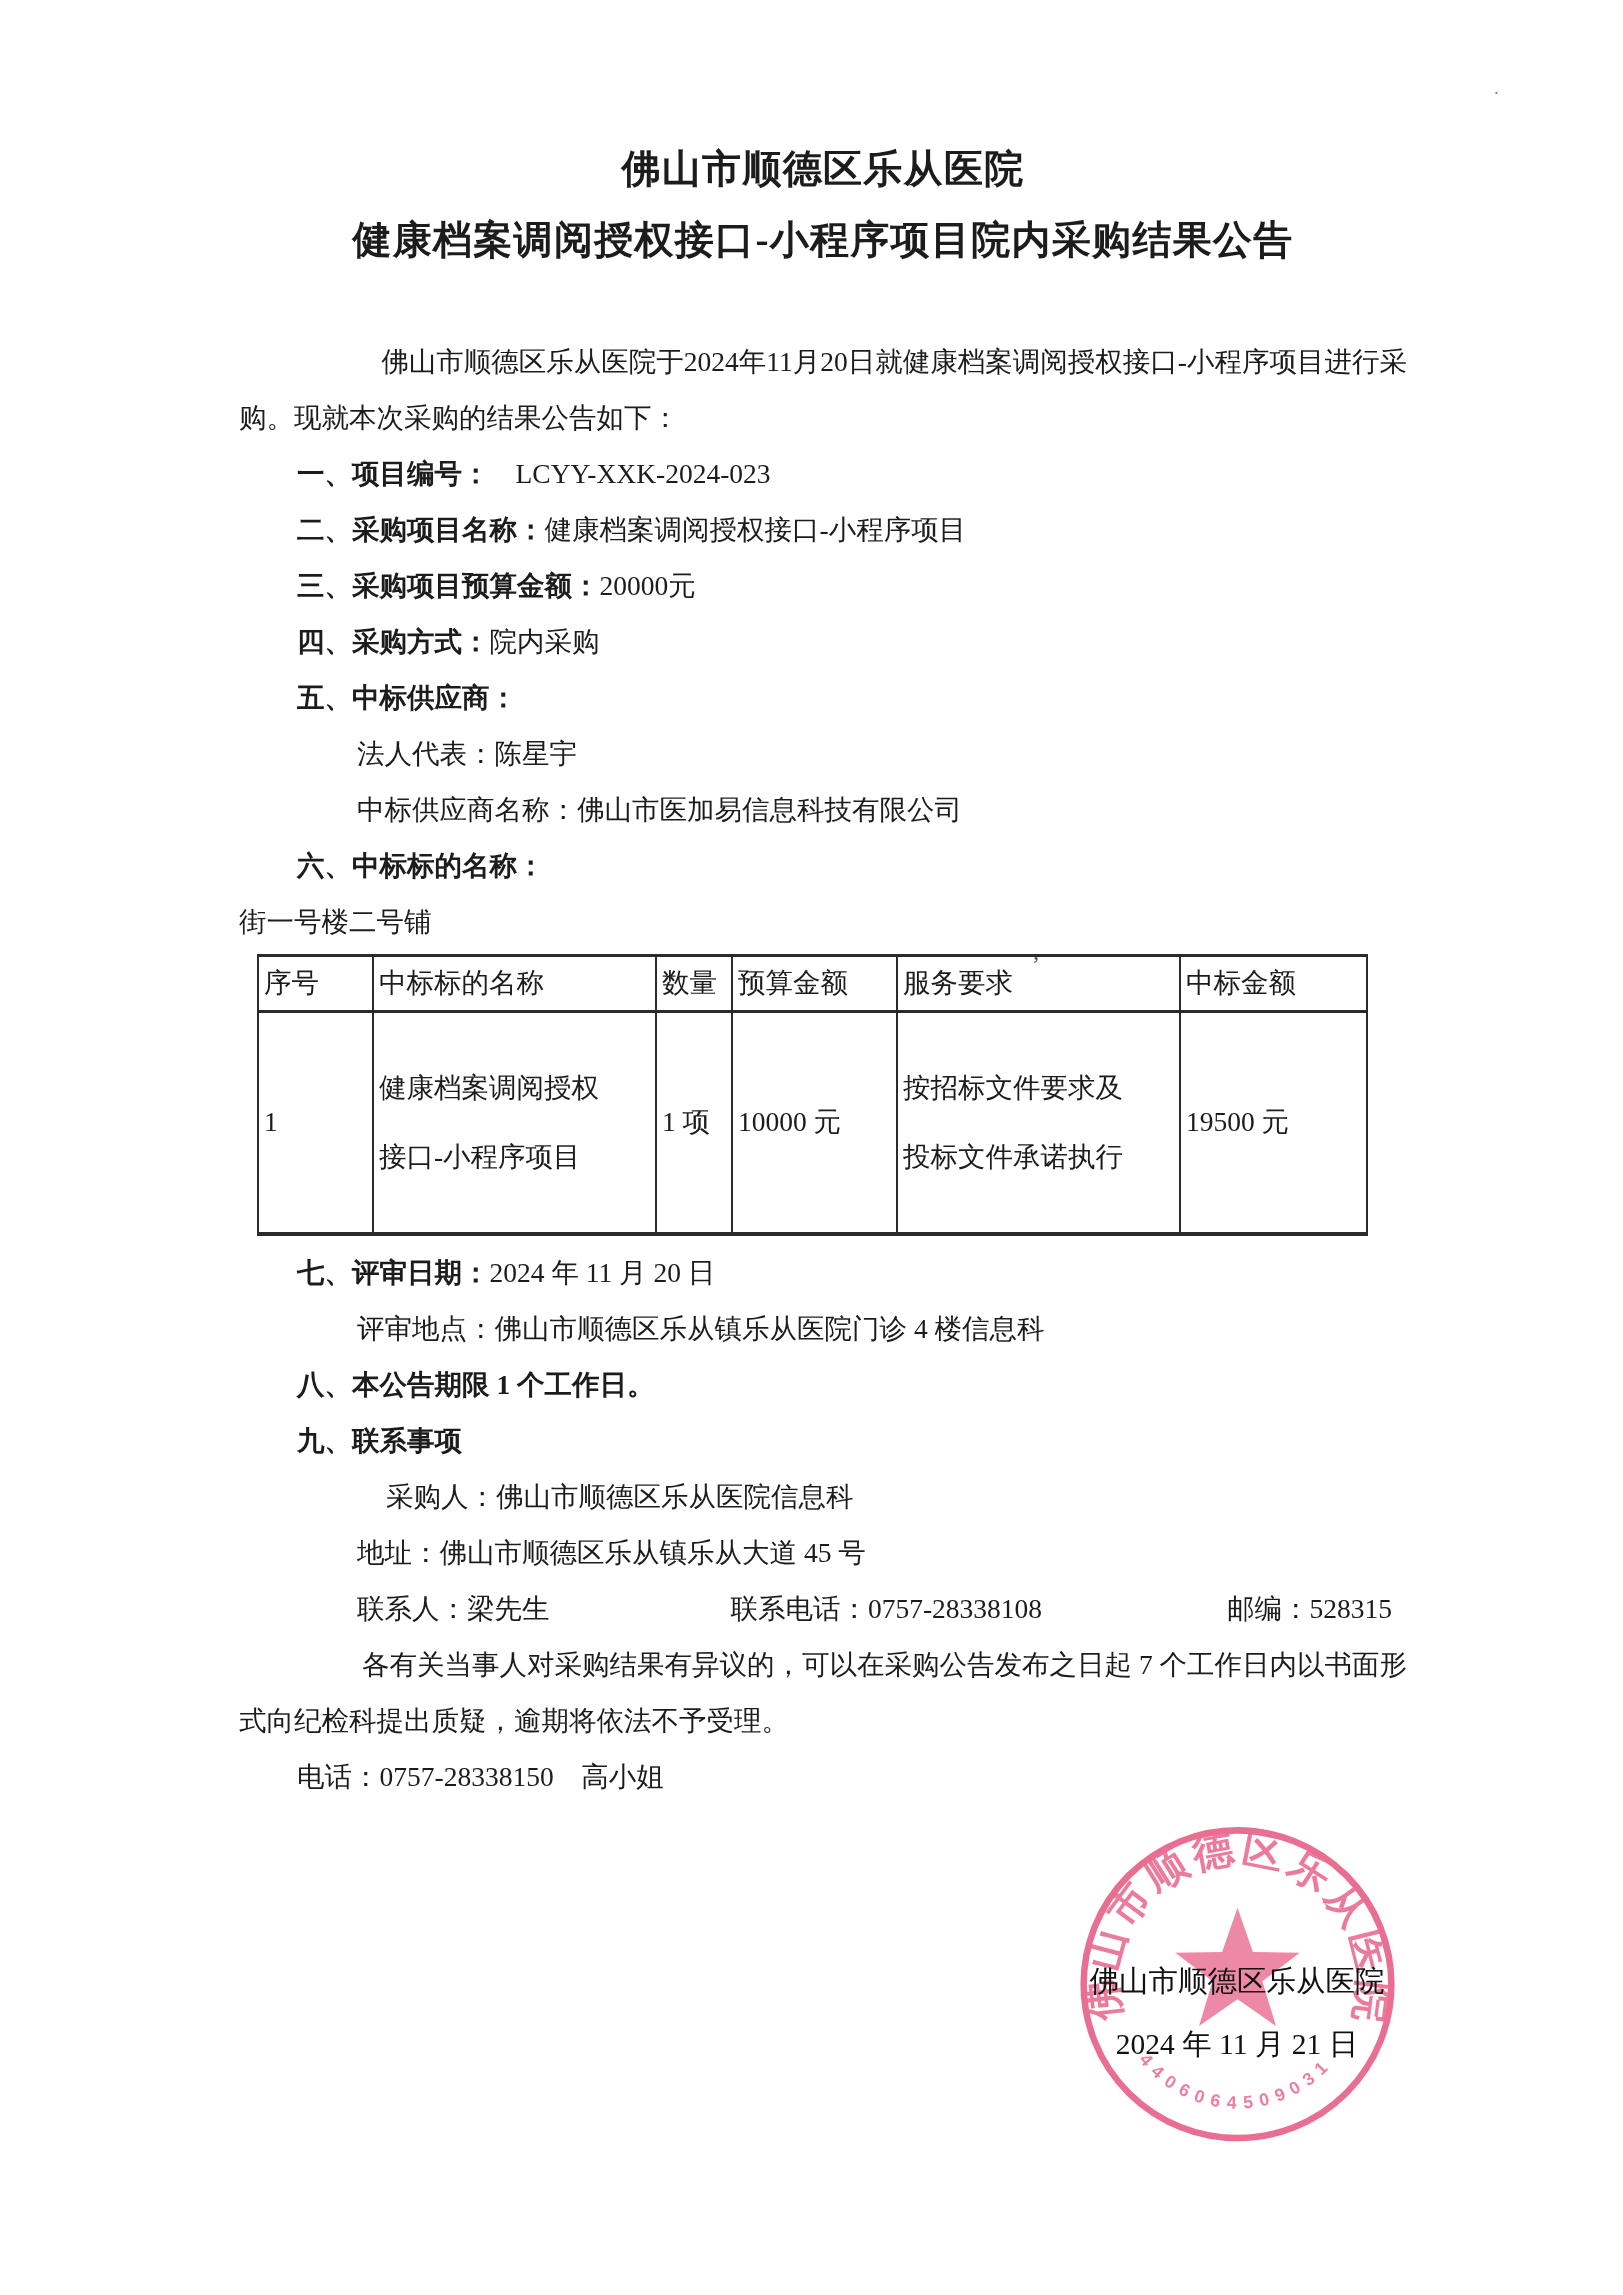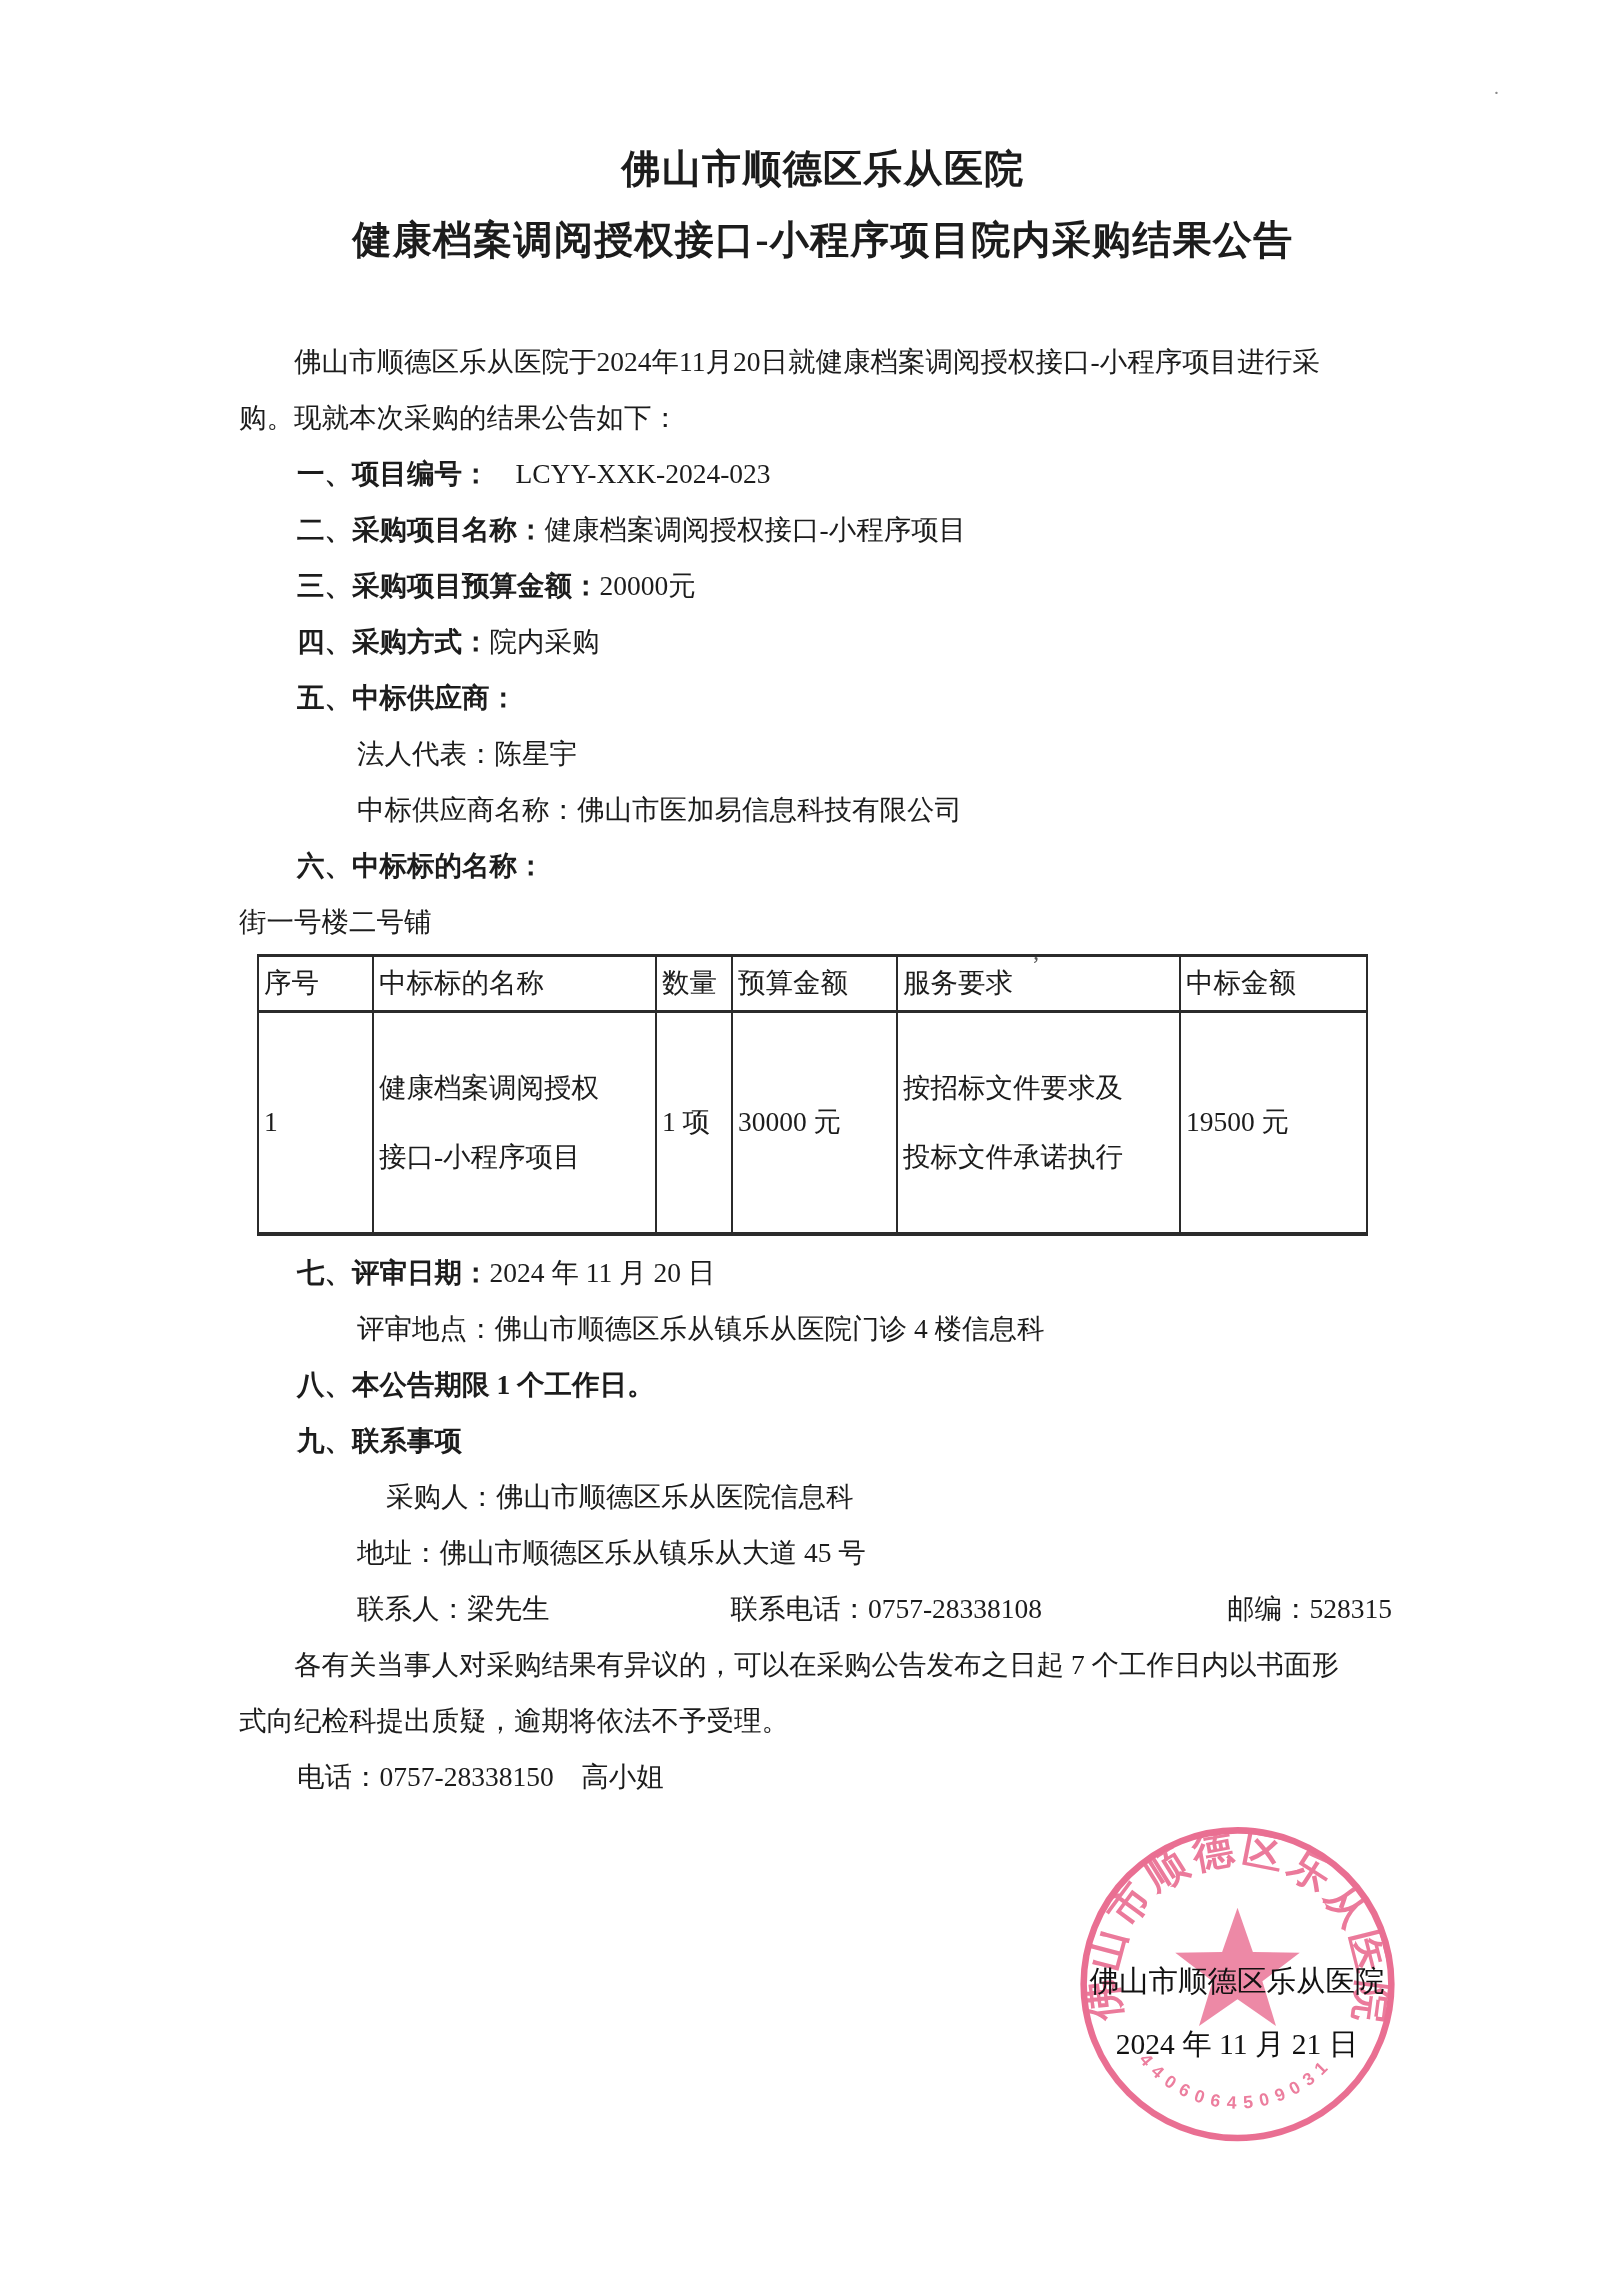--- a/index.html
+++ b/index.html
@@ -4,21 +4,21 @@
 <style>
   * { margin:0; padding:0; box-sizing:border-box; }
   html,body { width:1623px; height:2295px; background:#ffffff; overflow:hidden; }
   body { font-family:"Liberation Serif","DejaVu Serif",serif; color:#1c1c1c; position:relative; }
   .page { position:relative; width:1623px; height:2295px; background:#ffffff; padding:139px 216px 0 239px; }
   .title { text-align:center; font-size:39px; font-weight:bold; line-height:59px; letter-spacing:1.3px; }
   .title2 { margin-top:11.8px; }
   .body-block { margin-top:65px; }
   .line { font-size:27.5px; line-height:56px; white-space:nowrap; }
   .b { font-weight:bold; }
-  .indent-para { padding-left:55px; }
+  .indent-para { padding-left:55px;text-align:right; }
   .ind1 { padding-left:58px; }
   .ind2 { padding-left:118px; }
   .ind3 { padding-left:147px; }
   .gap-a { display:inline-block; width:26px; }
   table.award { border-collapse:collapse; table-layout:fixed; width:1109px; margin-left:17.7px; margin-top:3.9px; background:#fff; }
   table.award td, table.award th { border:2px solid #2b2b2b; font-weight:normal; font-size:27.5px; text-align:left; vertical-align:middle; padding:0 5.2px; }
   table.award { border-top:3.3px solid #2b2b2b; border-bottom:4.6px solid #2b2b2b; }
   table.award tr.hdr th { height:56px; border-bottom:3.9px solid #2b2b2b; }
   table.award tr.datarow td { height:223px; }
   .cell-two-line div { line-height:69px; }
@@ -77,21 +77,21 @@
         <th>服务要求</th>
         <th>中标金额</th>
       </tr>
       <tr class="datarow">
         <td>1</td>
         <td class="cell-two-line">
           <div>健康档案调阅授权</div>
           <div>接口-小程序项目</div>
         </td>
         <td>1 项</td>
-        <td>30000 元</td>
+        <td>10000 元</td>
         <td class="cell-two-line">
           <div>按招标文件要求及</div>
           <div>投标文件承诺执行</div>
         </td>
         <td>19500 元</td>
       </tr>
     </tbody>
       </table>
 
     <div class="after-table">

